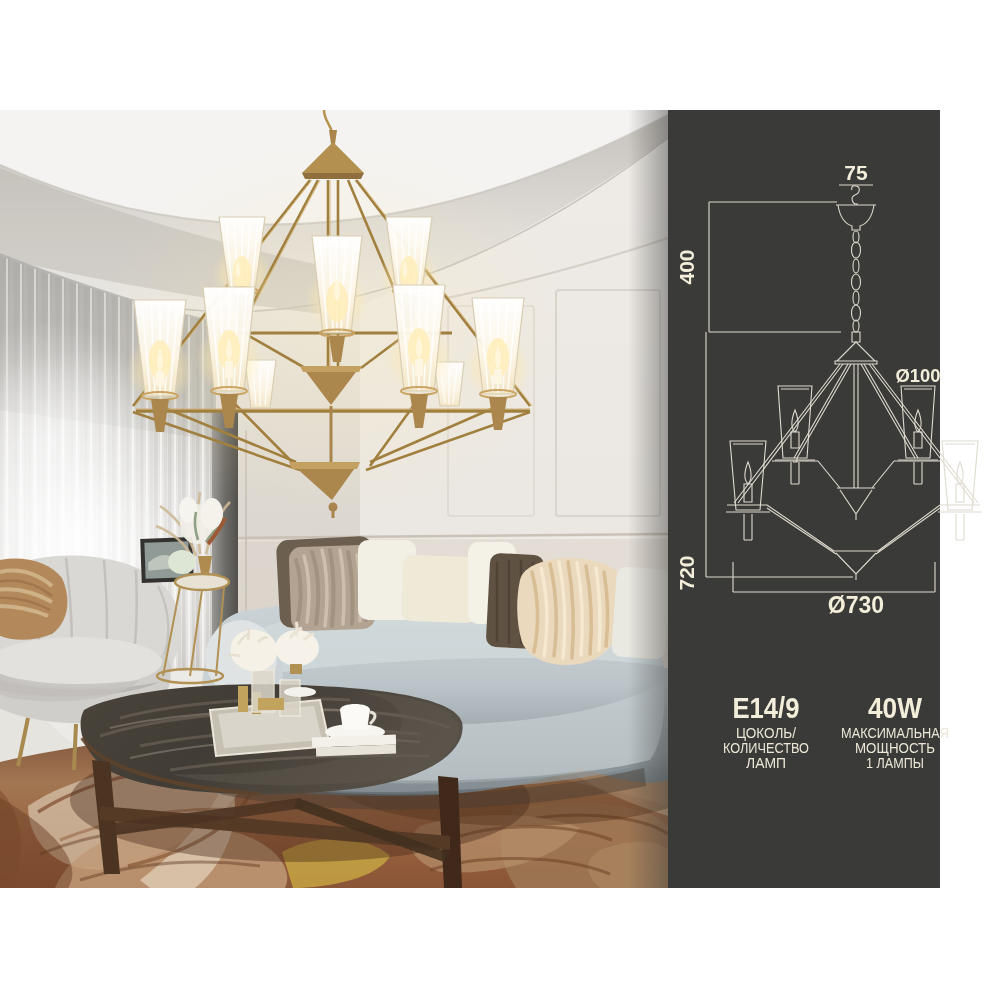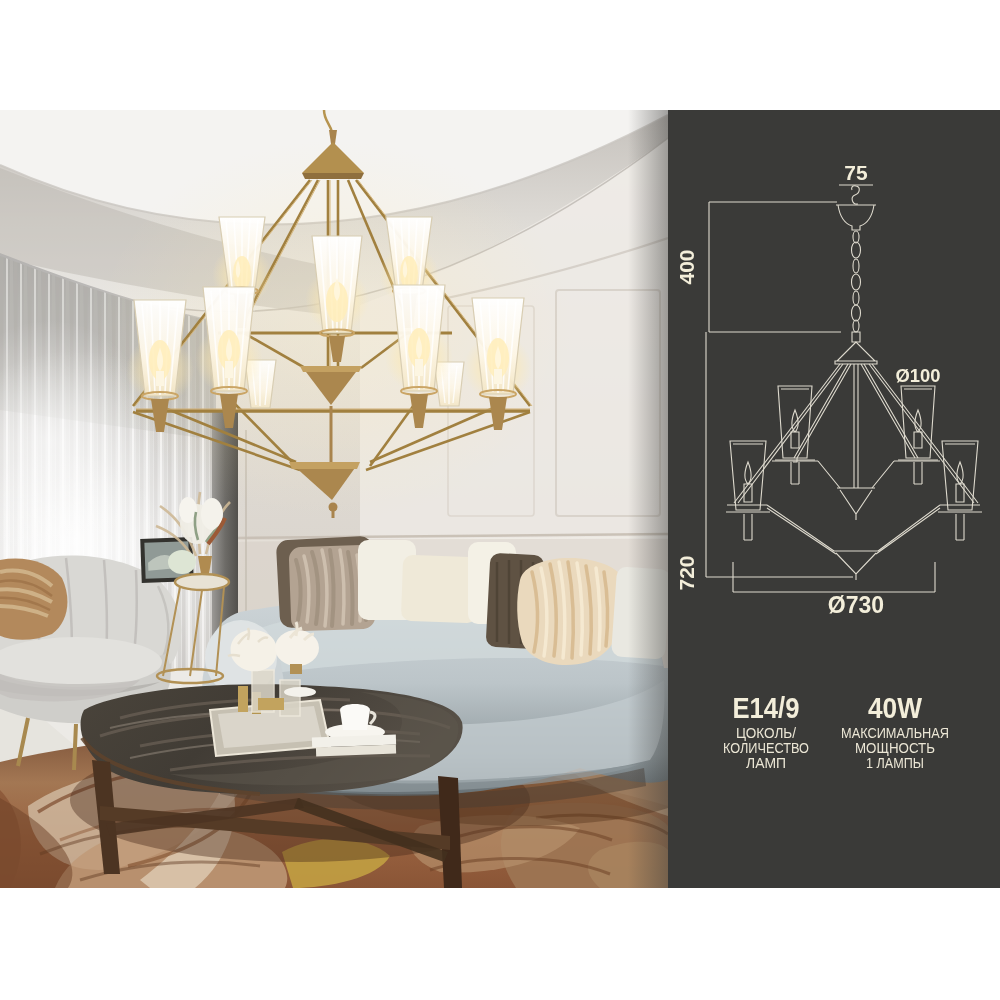--- a/index.html
+++ b/index.html
@@ -388,21 +388,21 @@
     </g>
 
   <linearGradient id="edgeSh" x1="0" y1="0" x2="1" y2="0">
     <stop offset="0" stop-color="#3a3a38" stop-opacity="0"></stop>
     <stop offset="1" stop-color="#3a3a38" stop-opacity="0.45"></stop>
   </linearGradient>
   <rect x="628" y="0" width="40" height="778" fill="url(#edgeSh)"></rect>
   </g>
 </svg>
 
-<div class="abs" style="left:668px;top:110px;width:332px;height:778px;background:#3a3a38">
+<div class="abs" style="left:668px;top:110px;width:272px;height:778px;background:#3a3a38">
   <svg width="332" height="778" viewBox="0 0 332 778" style="position:absolute;left:0;top:0">
     <g stroke="#dedace" stroke-width="1.1" fill="none">
 
       <path d="M171,75 L205,75"></path>
 
       <path d="M190,94 C184,95 182,87 187,85 C192,83 193,77 188,76 C184,75 183,78 184,80"></path>
 
       <path d="M168,95 L208,95 M170,95 C172,108 178,114 184,116 L184,120 L192,120 L192,116 C198,114 204,108 206,95"></path>
 
       <ellipse cx="188" cy="127" rx="3" ry="6"></ellipse>

